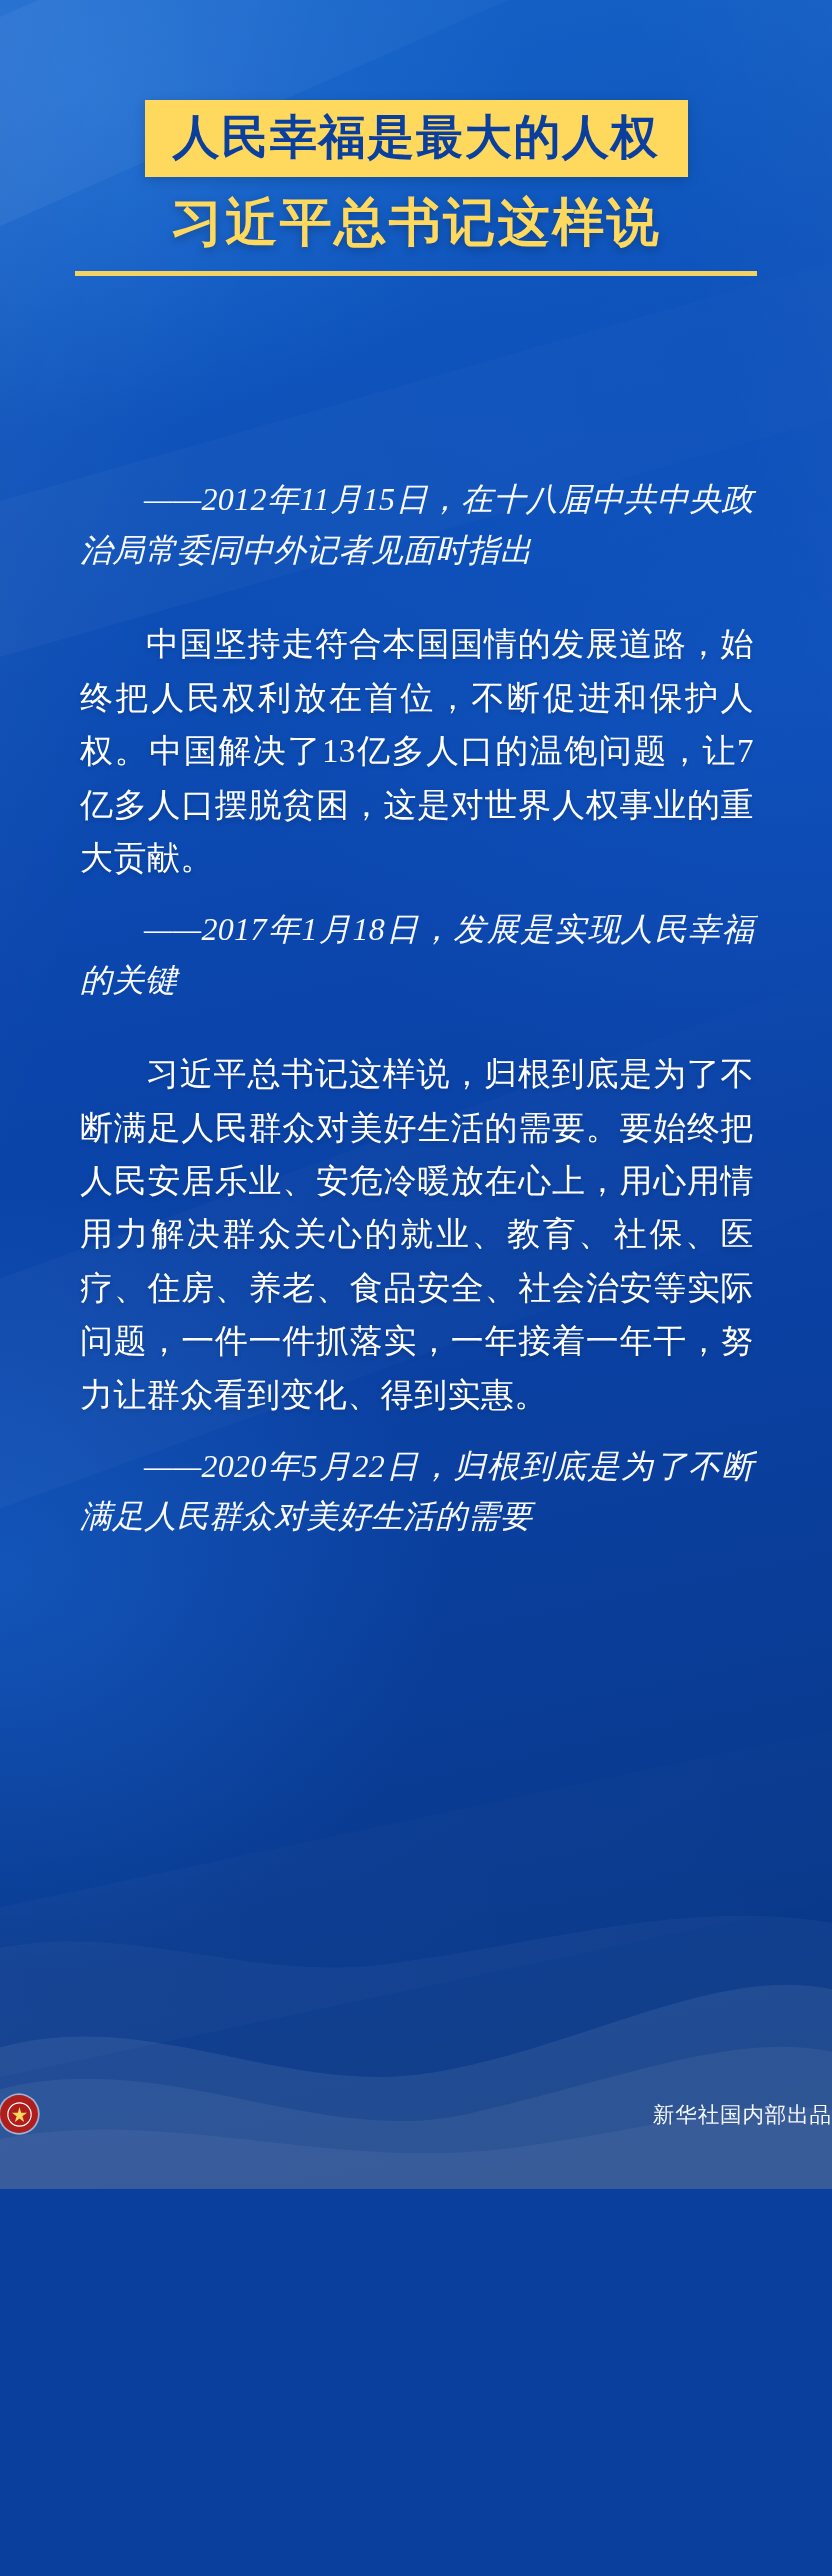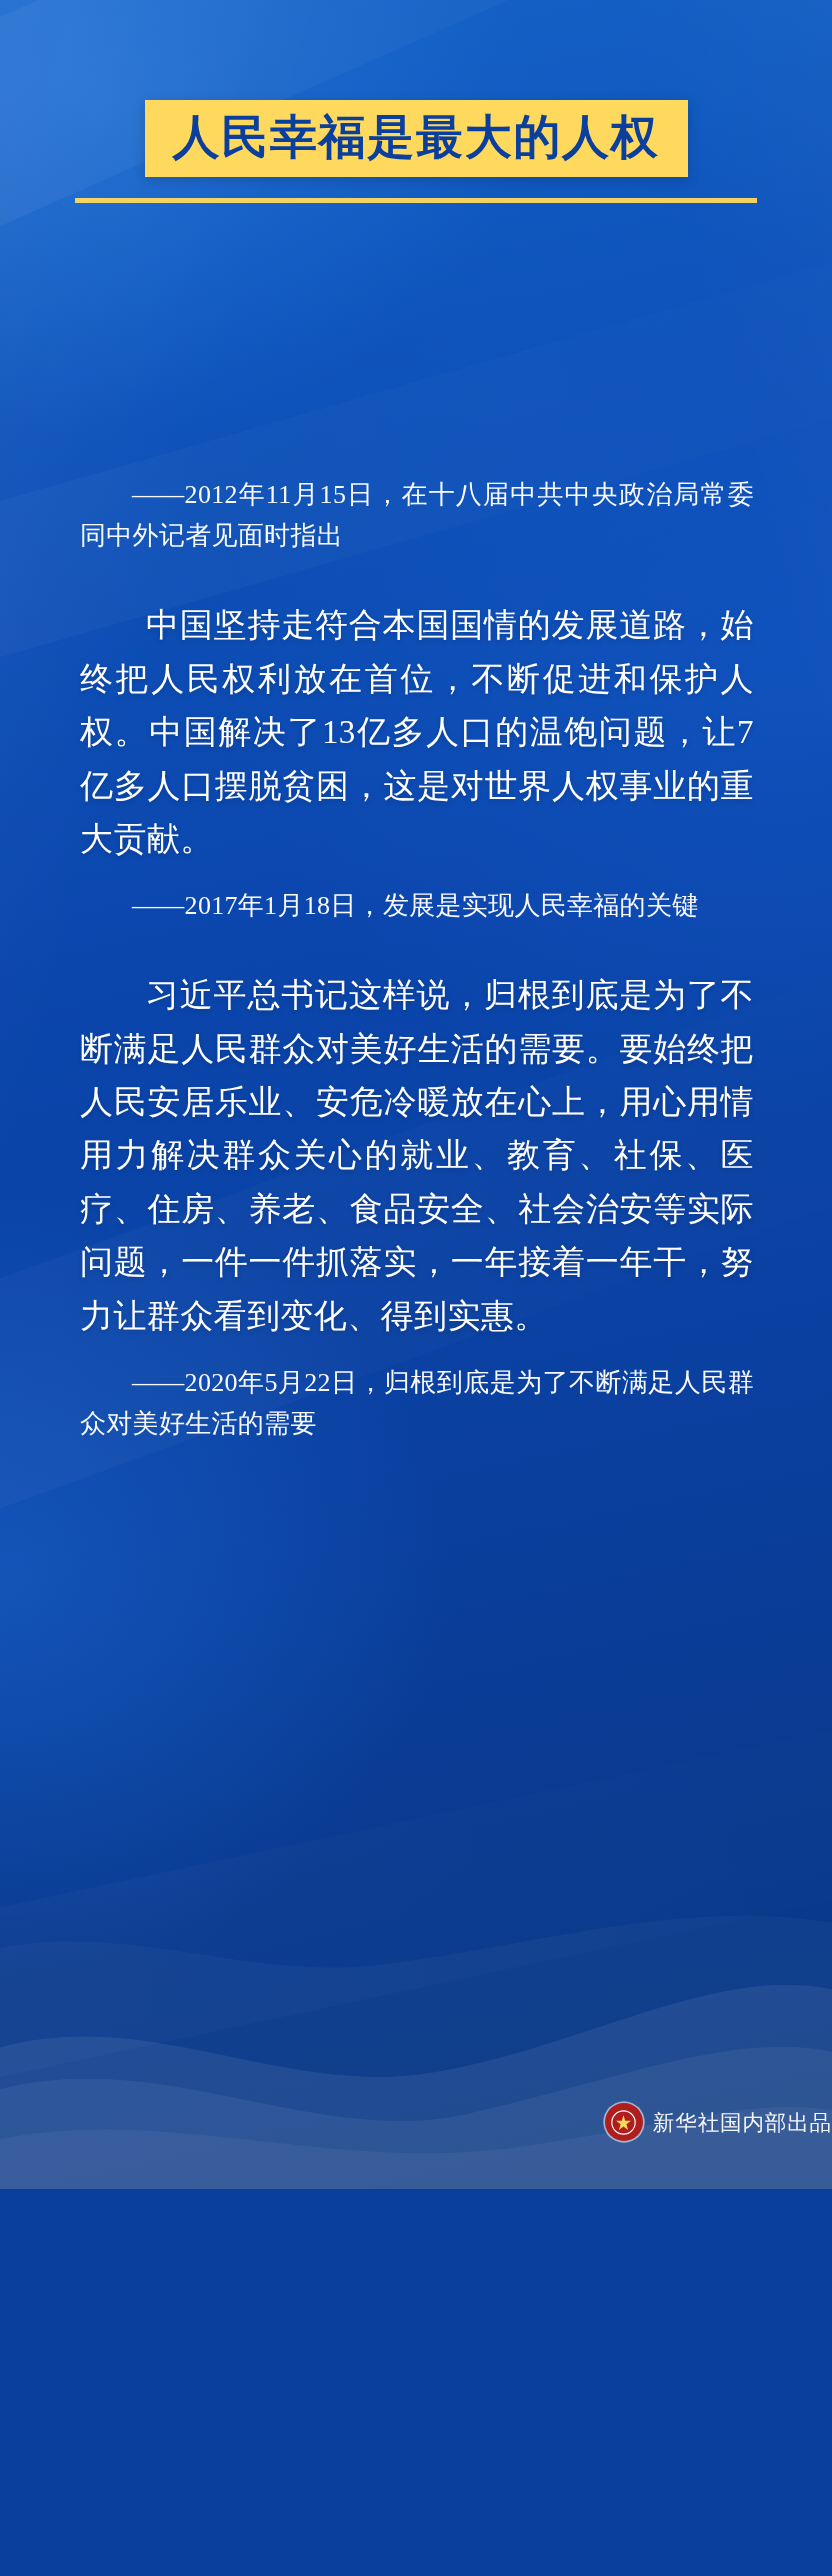--- a/index.html
+++ b/index.html
@@ -119,40 +119,41 @@
     font-size: 33px;
     line-height: 1.62;
     text-indent: 2em;
     letter-spacing: 0.4px;
     text-align: justify;
     text-shadow: 0 1.7px 5px rgba(0,0,0,0.18);
   }
   .quote-source {
     margin-top: 18.3px;
     color: #ffffff;
-    font-size: 26px;
+    font-size: 32px;
     line-height: 1.58;
     text-indent: 2em;
     letter-spacing: 0.3px;
     text-align: justify;
     opacity: .97;
+    font-style: italic;
   }
 
   
   .gap-lg { margin-bottom: 65px; }
 
   
   .footer {
     position: absolute;
     left: 0;
-    bottom: 48px;
+    bottom: 56px;
     width: 832px;
     display: flex;
     align-items: center;
-    justify-content: flex-end;
+    justify-content: space-between;
     gap: 10px;
   }
   .logo {
     width: 38px;
     height: 38px;
     border-radius: 50%;
     background: #b01d1d;
     display: flex;
     align-items: center;
     justify-content: center;
@@ -184,20 +185,21 @@
     <svg viewBox="0 0 1000 470" preserveAspectRatio="none" aria-hidden="true">
       <path d="M0,300 C180,250 340,360 520,330 C700,300 860,200 1000,230 L1000,470 L0,470 Z" fill="rgba(255,255,255,0.07)"></path>
       <path d="M0,350 C200,300 380,420 560,380 C740,340 880,280 1000,305 L1000,470 L0,470 Z" fill="rgba(255,255,255,0.06)"></path>
       <path d="M0,410 C200,370 400,450 620,420 C800,395 900,360 1000,375 L1000,470 L0,470 Z" fill="rgba(255,255,255,0.05)"></path>
       <path d="M0,180 C160,150 300,220 460,200 C640,178 820,120 1000,150 L1000,470 L0,470 Z" fill="rgba(255,255,255,0.035)"></path>
     </svg>
   </div>
 
   <div class="header">
     <div class="title-badge">人民幸福是最大的人权</div>
+    <div class="title-sub">习近平总书记这样说</div>
     <div class="title-rule"></div>
   </div>
 
   <div class="content">
 
     <div class="quote-block">
       <div class="quote-source">——2012年11月15日，在十八届中共中央政治局常委同中外记者见面时指出</div>
     </div>
 
     <div class="quote-block">

